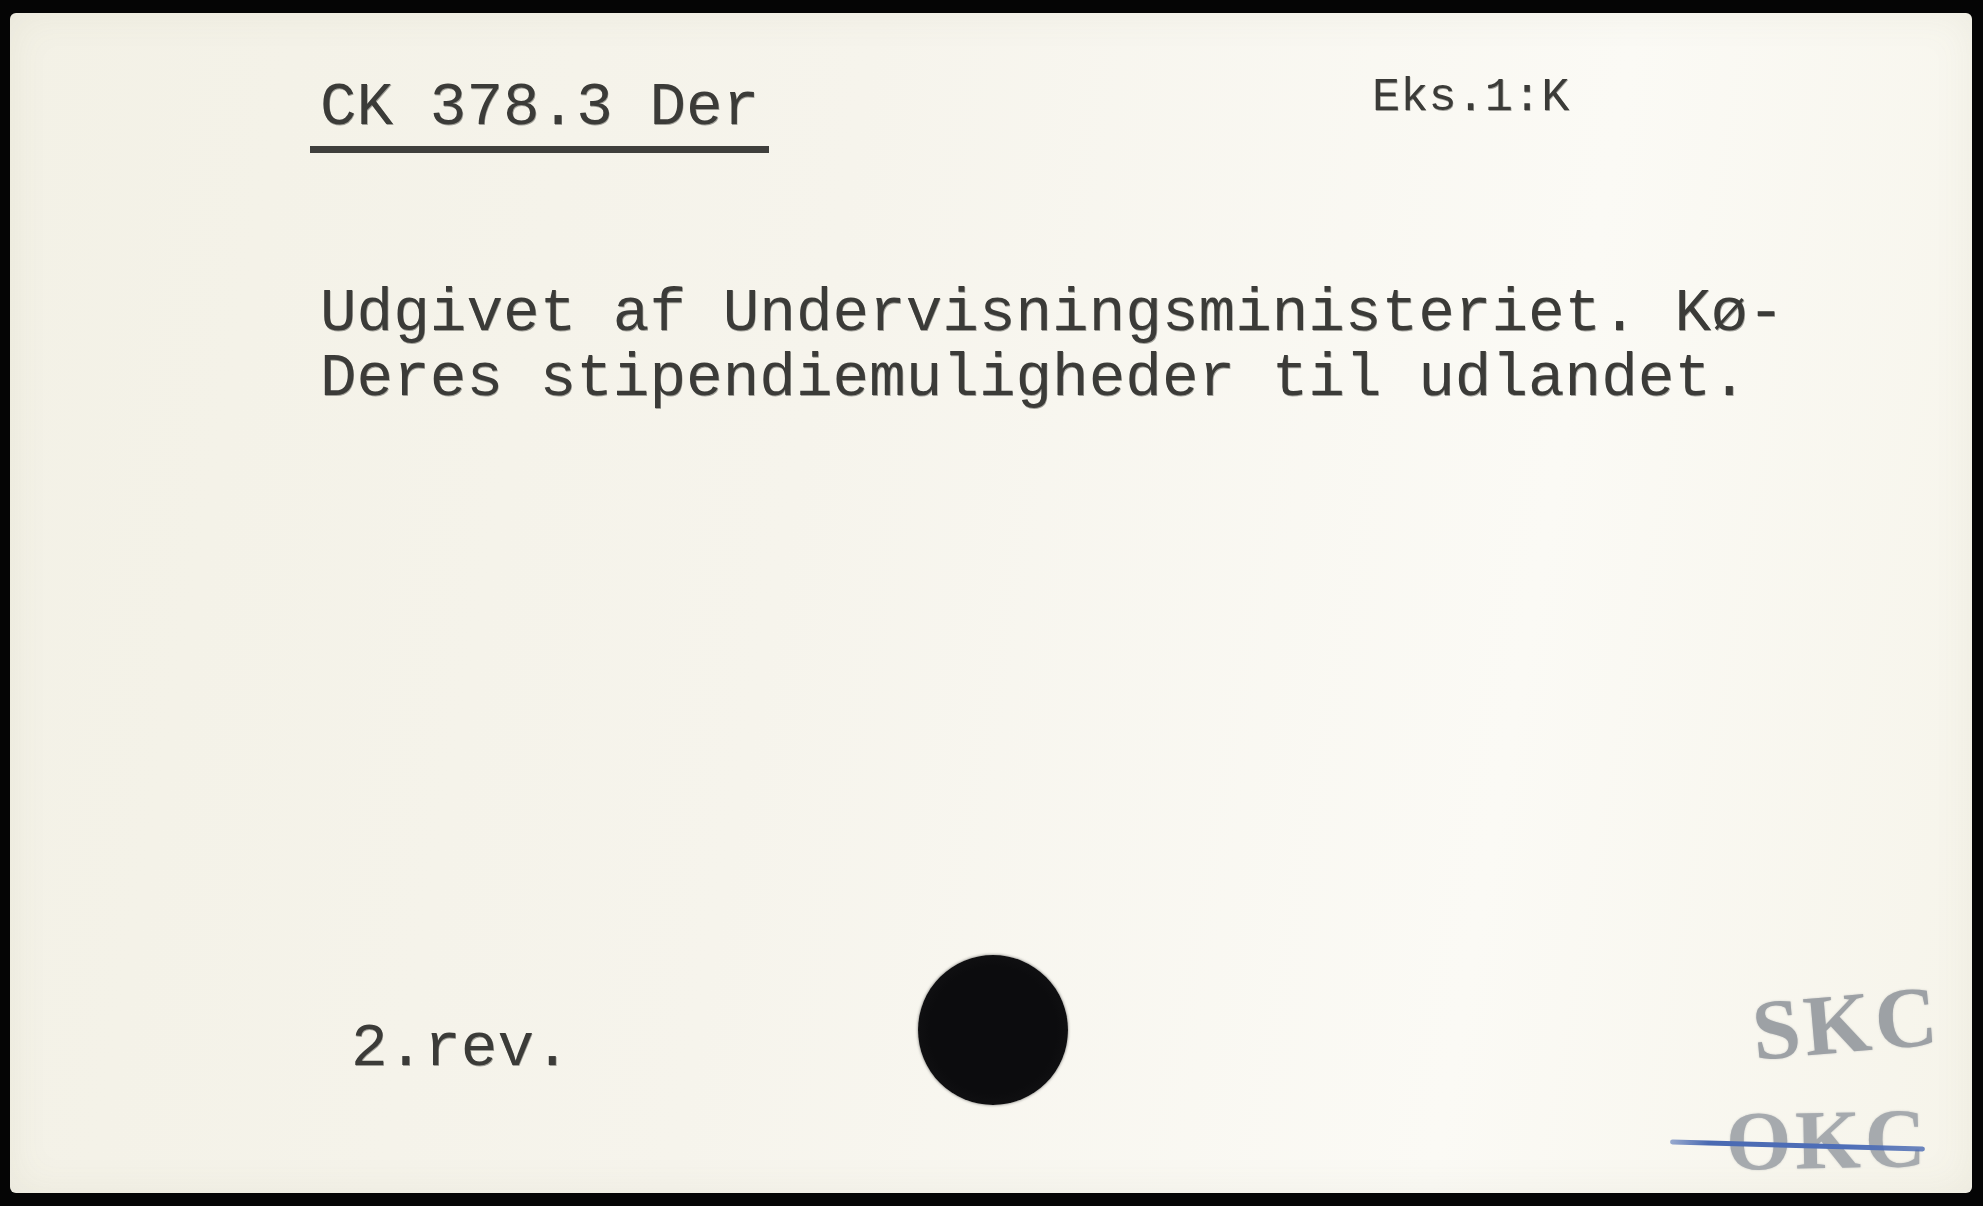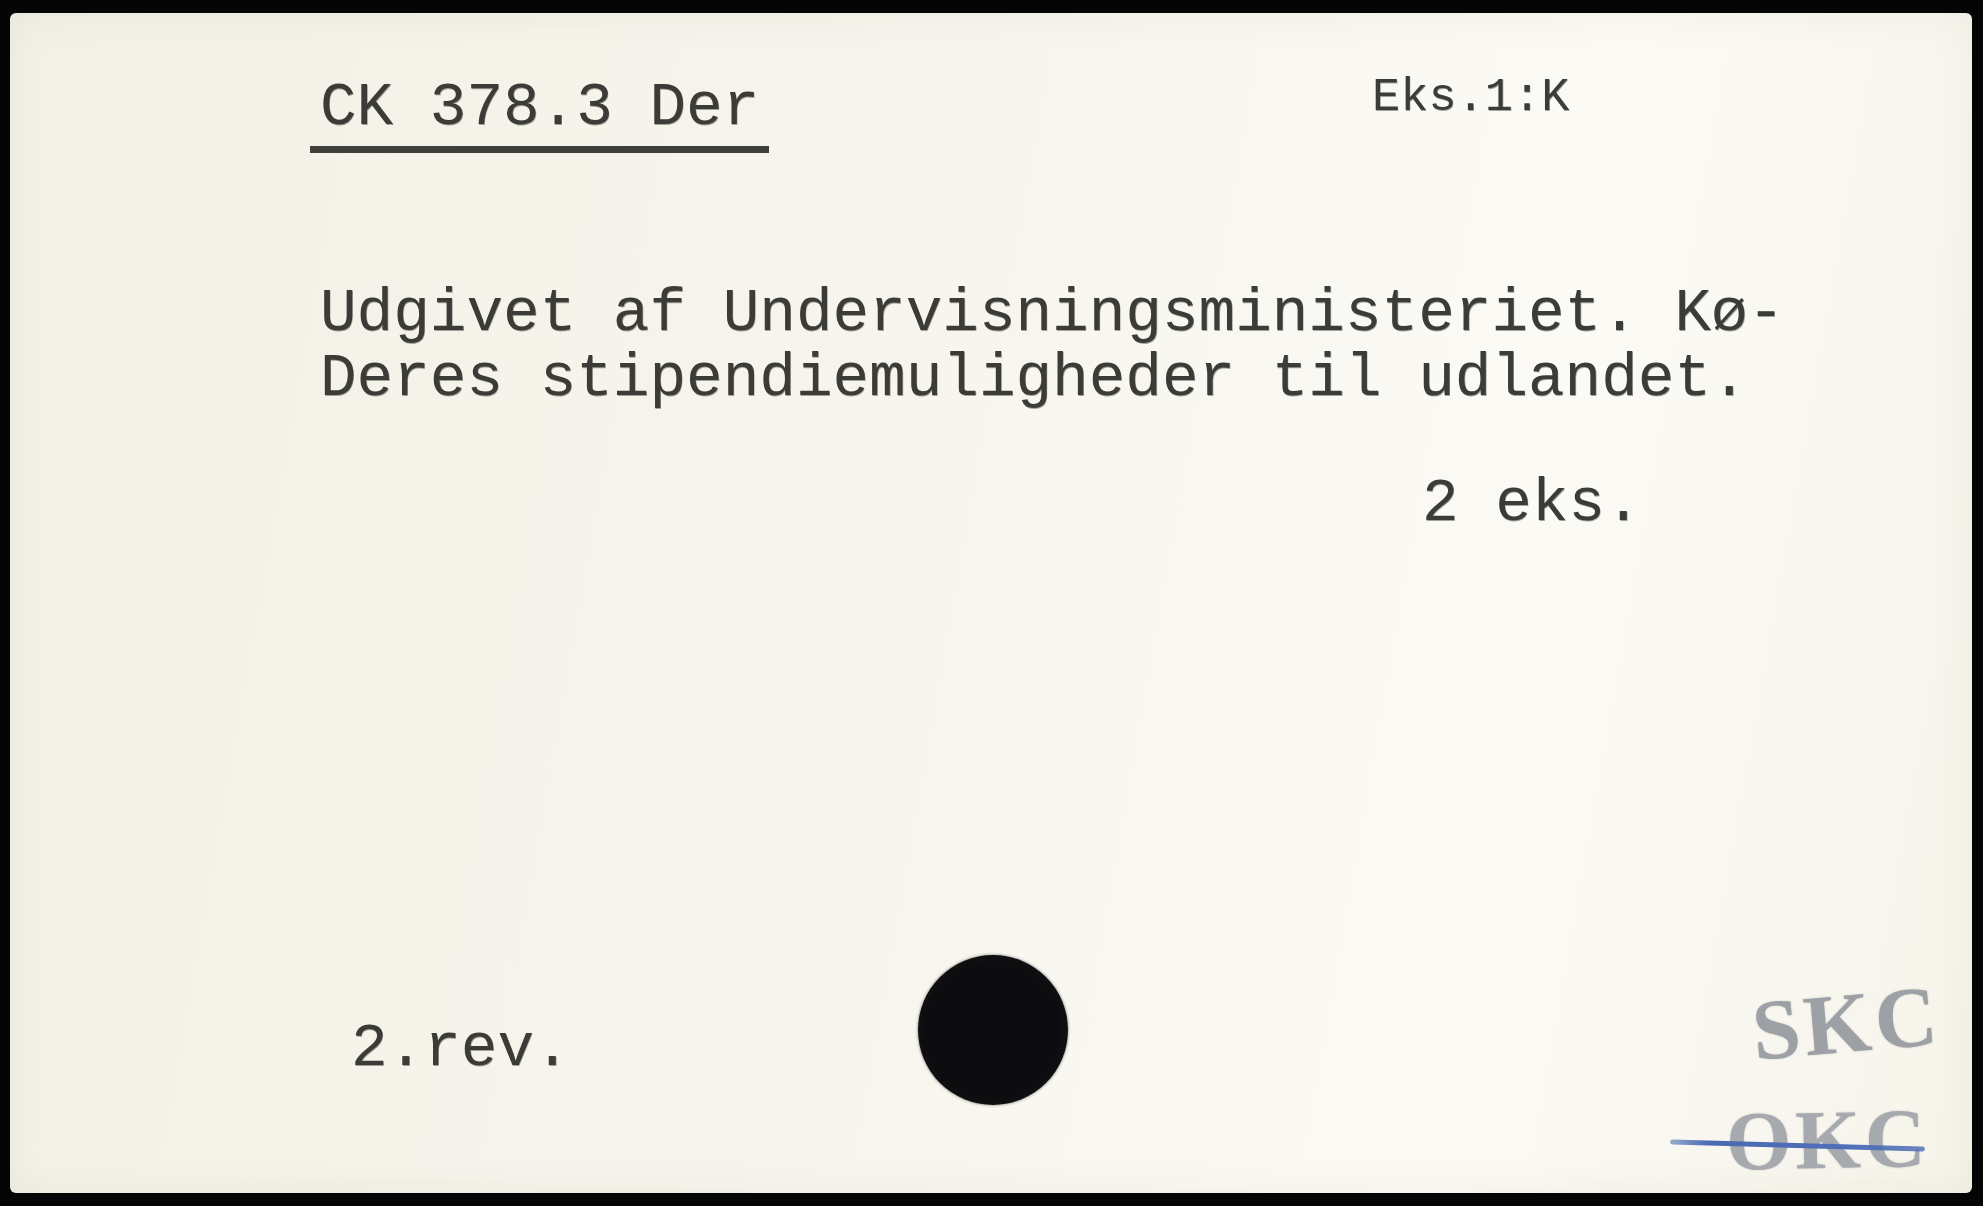--- a/index.html
+++ b/index.html
@@ -119,21 +119,20 @@
 
     <div class="tw call-number">CK 378.3 Der</div>
 
     <div class="tw copy-info">Eks.1:K</div>
 
     <div class="body-text">
       <div class="tw">Udgivet af Undervisningsministeriet. Kø-</div>
       <div class="tw">Deres stipendiemuligheder til udlandet.</div>
     </div>
 
-    <div class="tw copies-note">2 eks.</div>
 
     <div class="tw revision-note">2.rev.</div>
 
     <div class="punch-hole"></div>
 
     <div class="stamp stamp-skc">SKC</div>
 
     <div class="stamp stamp-okc">OKC</div>
 
     <div class="strike-line"></div>

